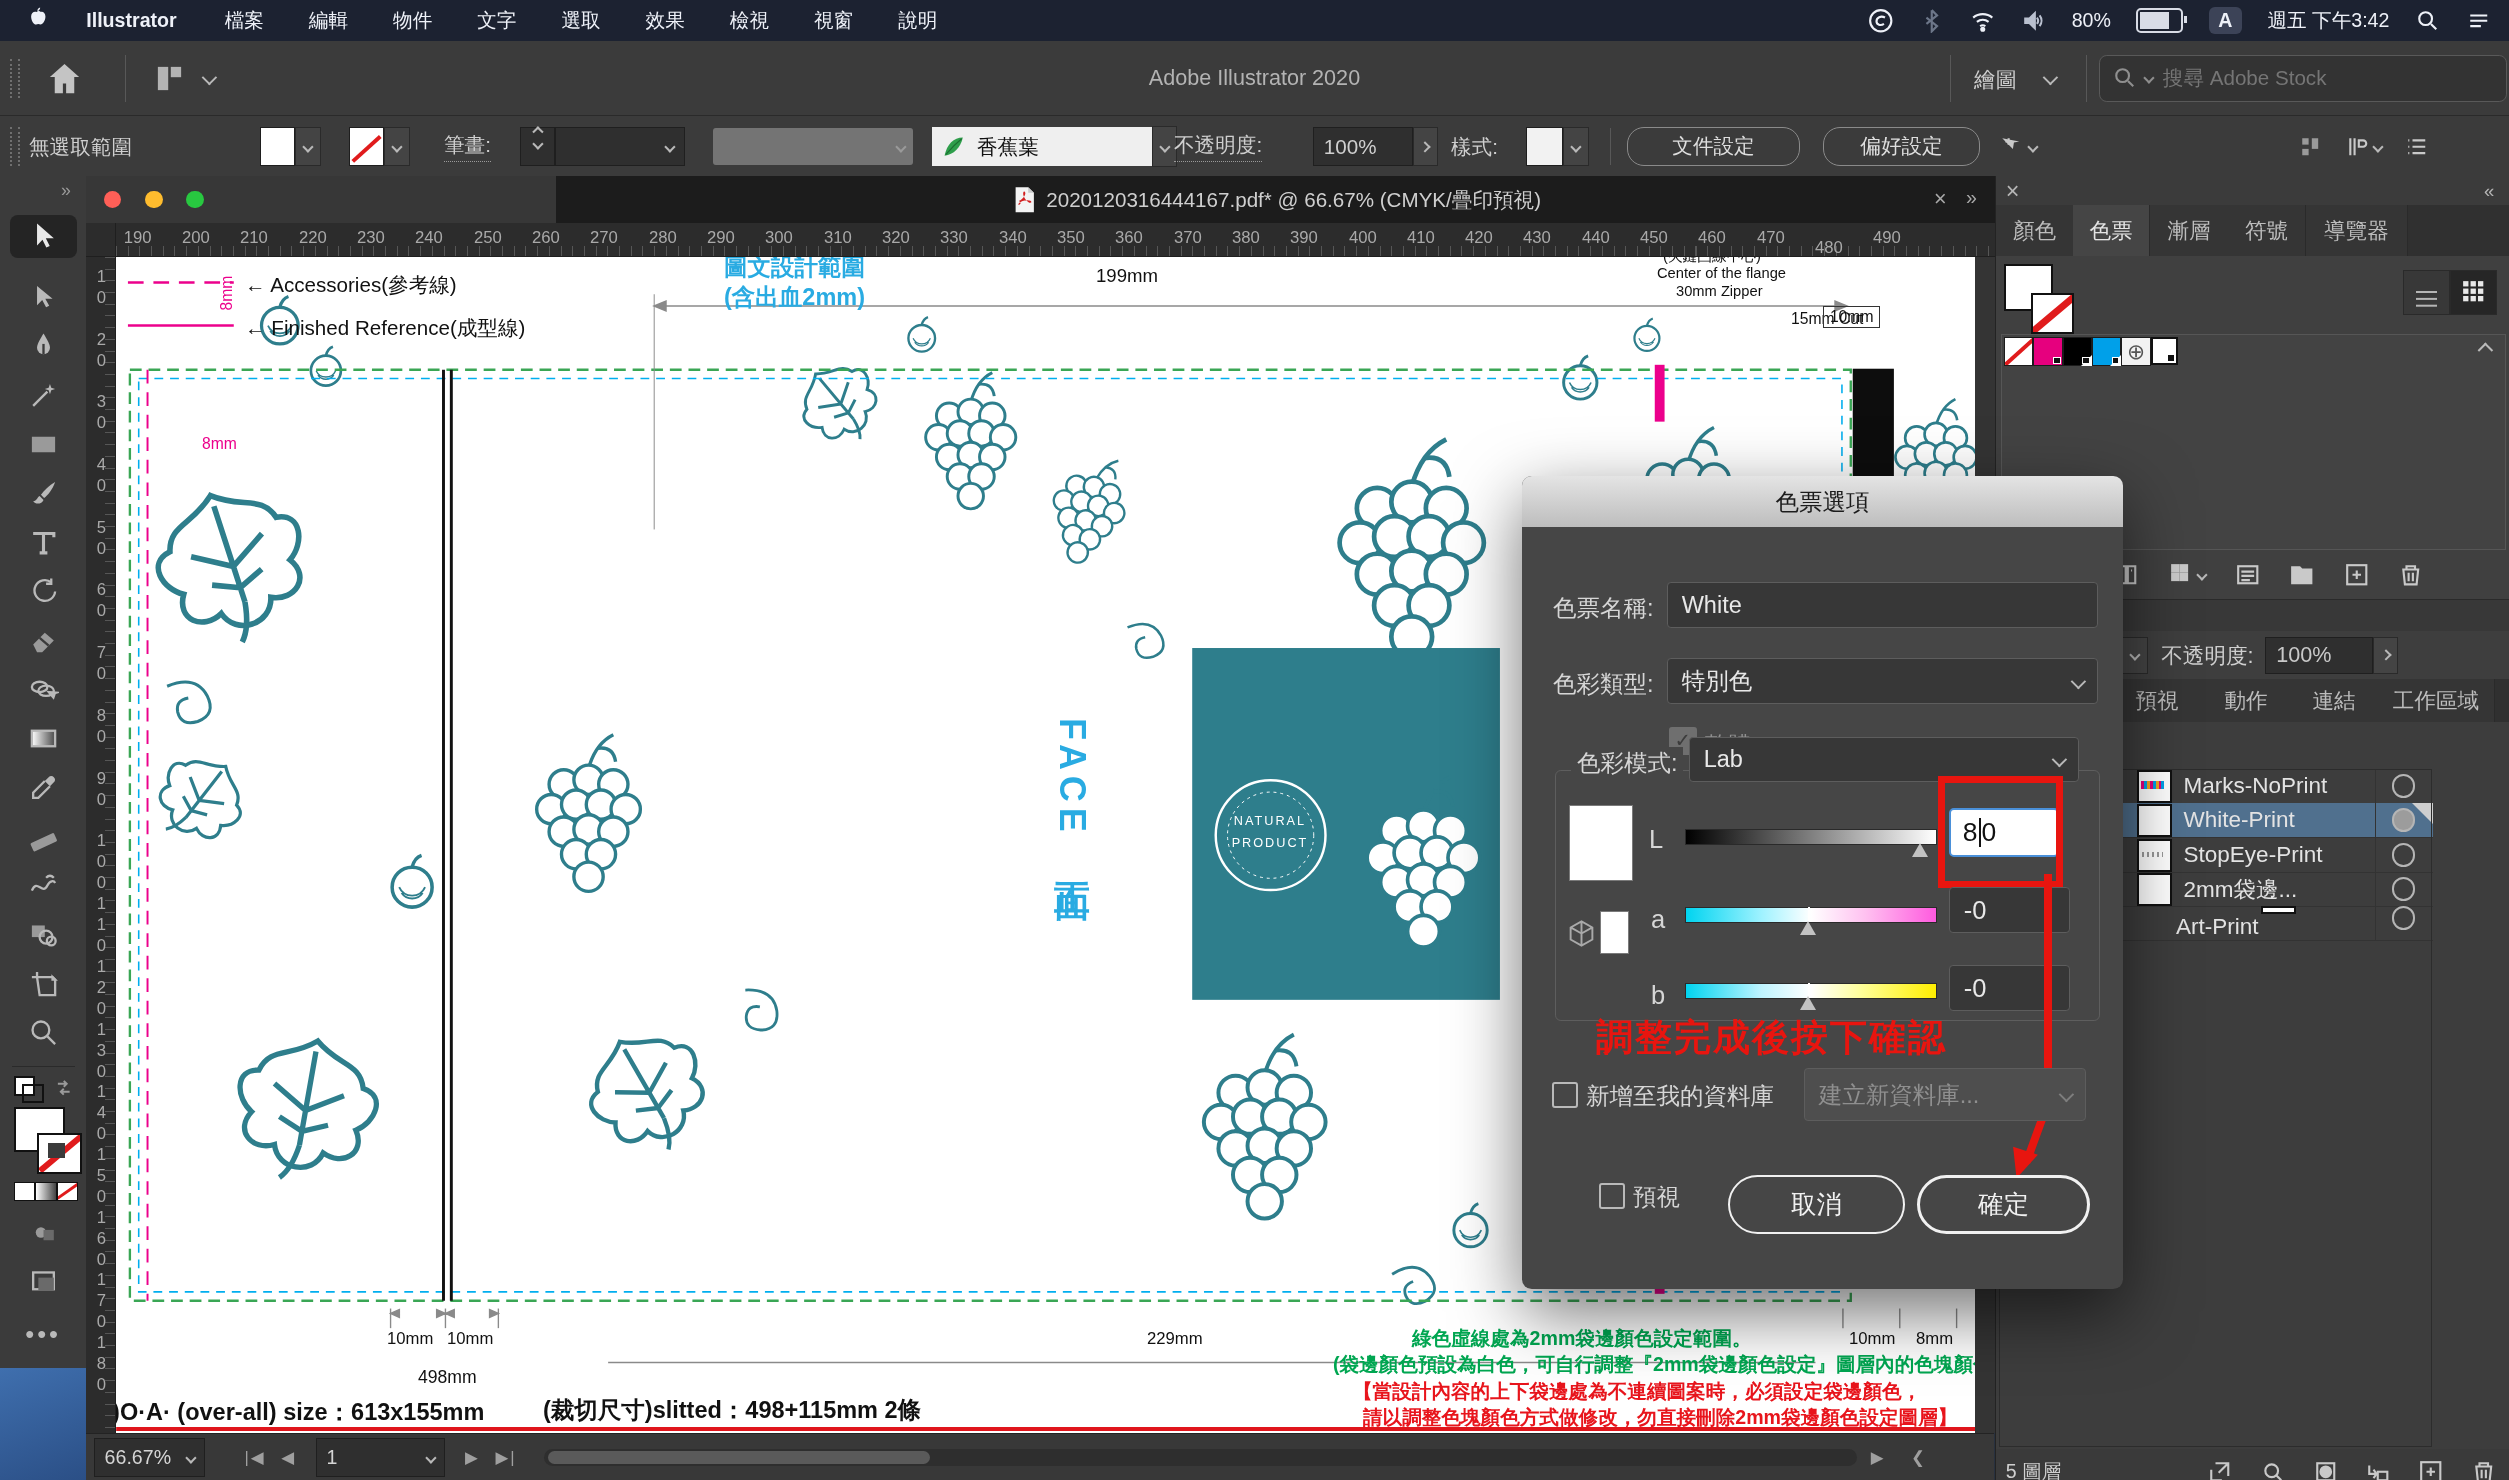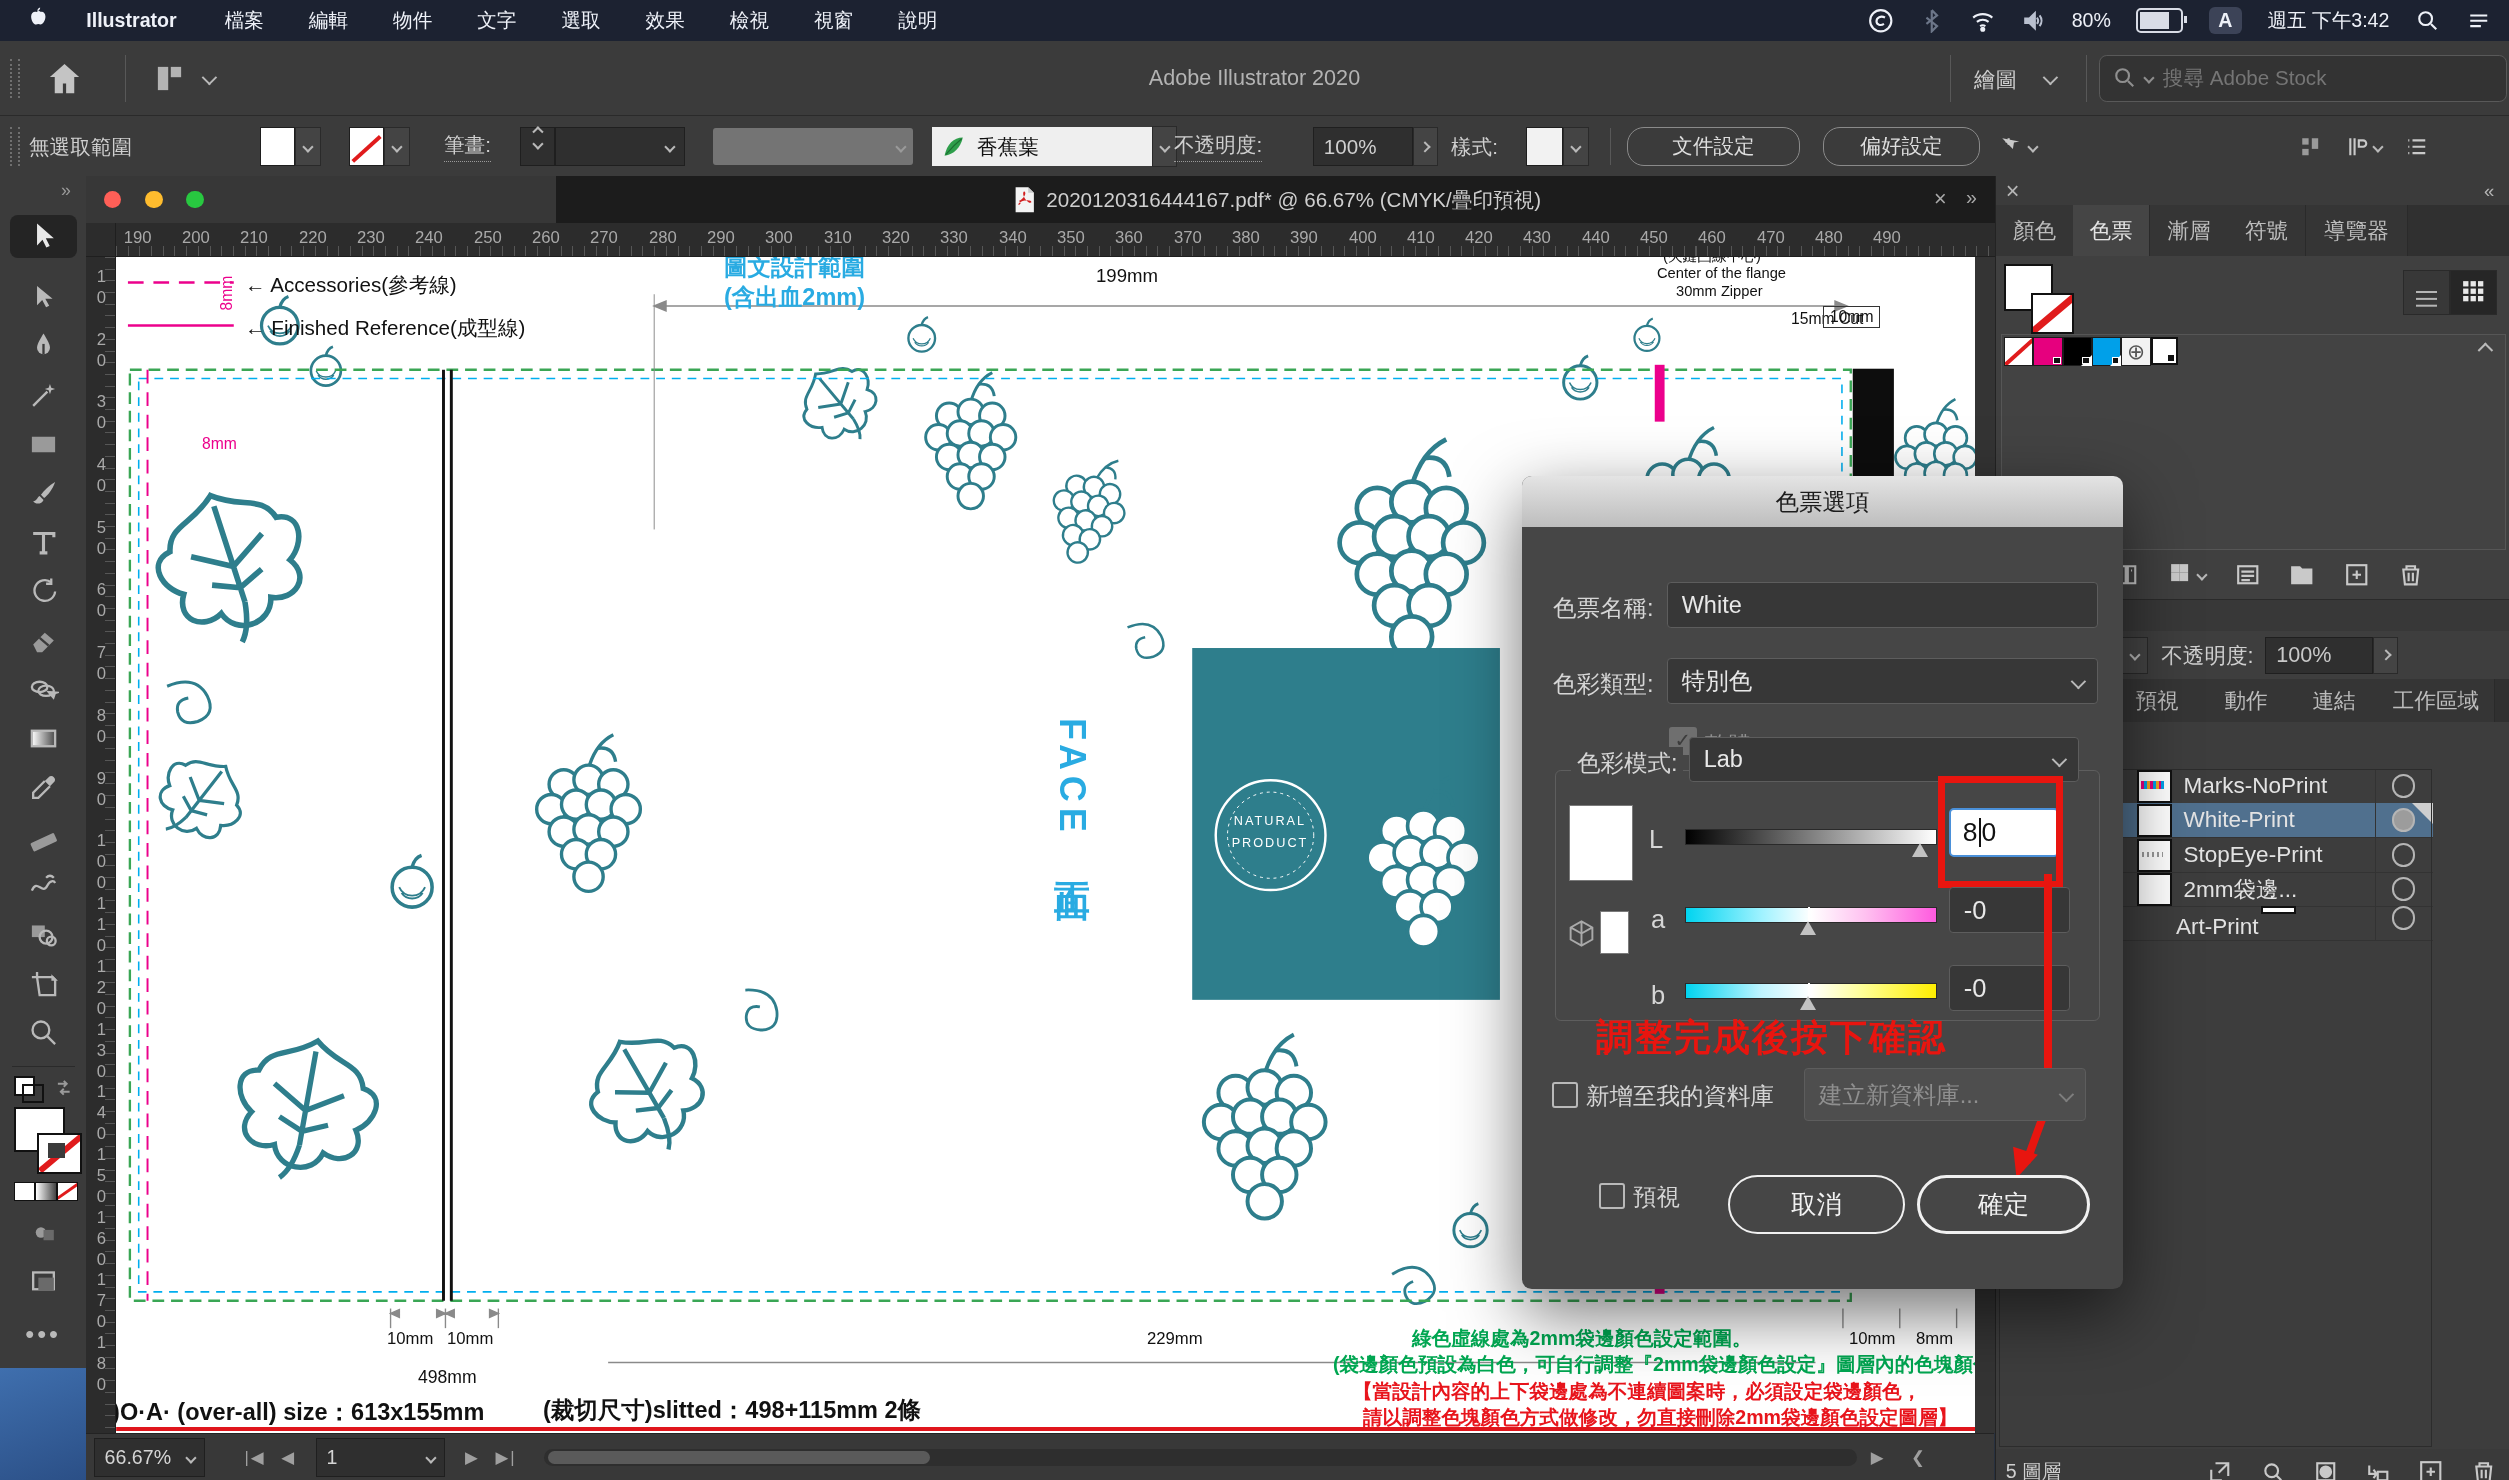--- a/index.html
+++ b/index.html
@@ -444,21 +444,21 @@
         <span style="left: 1116px;">380</span>
         <span style="left: 1174px;">390</span>
         <span style="left: 1233px;">400</span>
         <span style="left: 1291px;">410</span>
         <span style="left: 1349px;">420</span>
         <span style="left: 1407px;">430</span>
         <span style="left: 1466px;">440</span>
         <span style="left: 1524px;">450</span>
         <span style="left: 1582px;">460</span>
         <span style="left: 1641px;">470</span>
-        <span style="left: 1699px;">480</span>
+        <span style="left: 1699px; margin-top: 10px;">480</span>
         <span style="left: 1757px;">490</span>
       </div>
     </div>
   <div id="vruler" class="abs">
       <div class="ticks"></div>
       <div>
         <span style="top: 9.8px;">10</span>
         <span style="top: 73px;">20</span>
         <span style="top: 135px;">30</span>
         <span style="top: 198px;">40</span>

